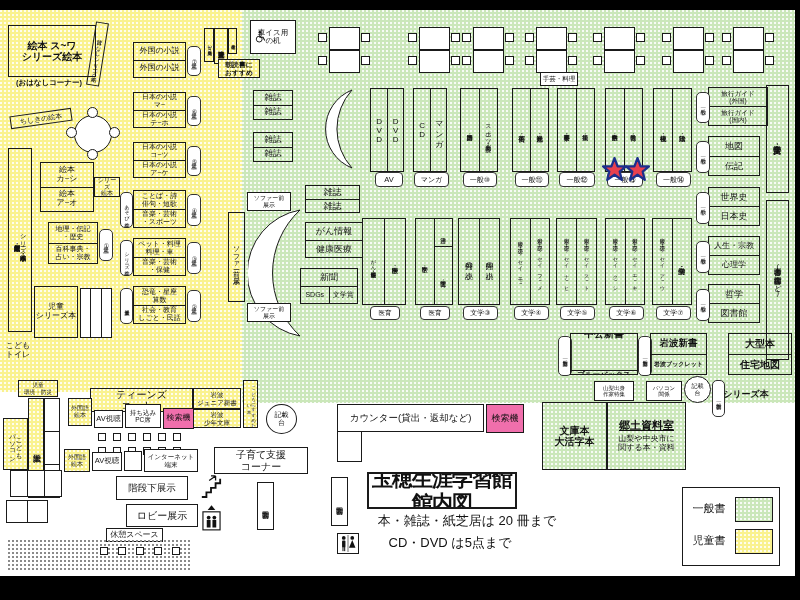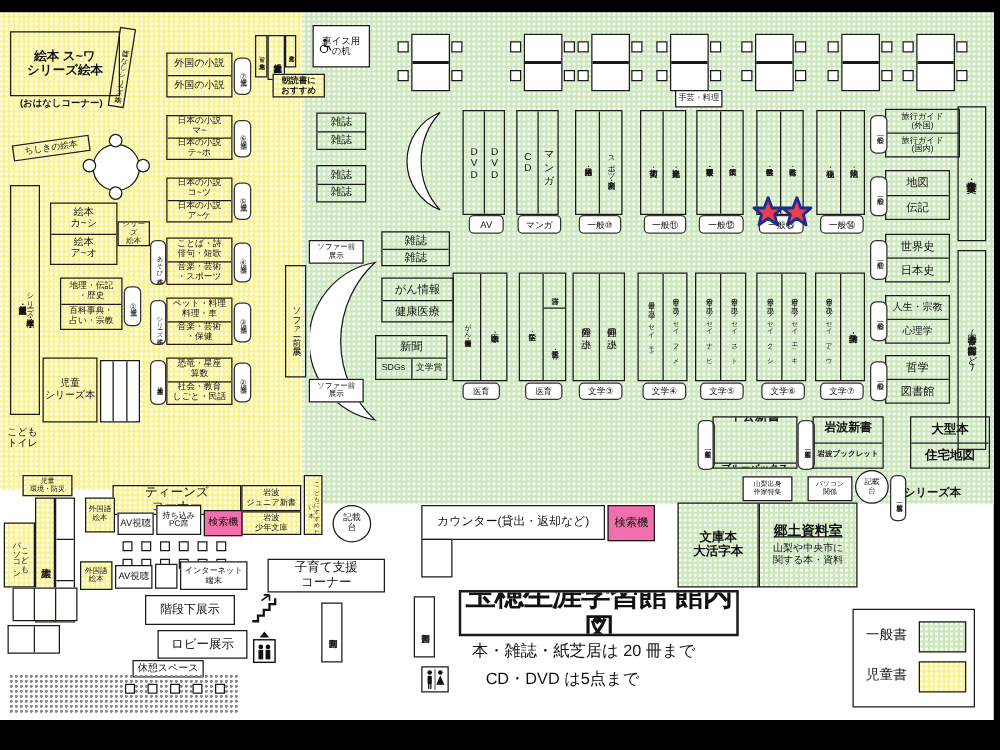--- a/index.html
+++ b/index.html
@@ -464,21 +464,21 @@
       <circle cx="6" cy="3.5" r="2.2" fill="#111"></circle>
       <rect x="4" y="6.5" width="4" height="8" rx="1" fill="#111"></rect>
       <rect x="4.5" y="14" width="1.2" height="5" fill="#111"></rect>
       <rect x="6.5" y="14" width="1.2" height="5" fill="#111"></rect>
       <circle cx="16" cy="3.5" r="2.2" fill="#111"></circle>
       <path d="M16 6 l-3.8 9 h7.6 z" fill="#111"></path>
       <line x1="11" y1="0" x2="11" y2="20" stroke="#111" stroke-width="0.7"></line>
     </svg>
 </div>
 
-<div class="b w" style="left:367px;top:472px;width:224px;height:37px;border-width:2px;font-size:24px;font-weight:bold;letter-spacing:-1px;">玉穂生涯学習館 館内図</div>
+<div class="b w" style="left:367px;top:472px;width:150px;height:37px;border-width:2px;font-size:21px;font-weight:bold;letter-spacing:-1px;">玉穂生涯学習館 館内図</div>
 <div class="b nb" style="left:367px;top:512px;width:200px;height:18px;font-size:13px;">本・雑誌・紙芝居は 20 冊まで</div>
 <div class="b nb" style="left:350px;top:534px;width:200px;height:18px;font-size:13px;">CD・DVD は5点まで</div>
 
 <div class="b w" style="left:682px;top:487px;width:98px;height:79px;"></div>
 <div class="b nb" style="left:688px;top:500px;width:42px;height:16px;font-size:11px;">一般書</div>
 <div class="b gz" style="left:735px;top:497px;width:38px;height:25px;"></div>
 <div class="b nb" style="left:688px;top:532px;width:42px;height:16px;font-size:11px;">児童書</div>
 <div class="b yz" style="left:735px;top:529px;width:38px;height:25px;"></div>
 
 </body></html>

